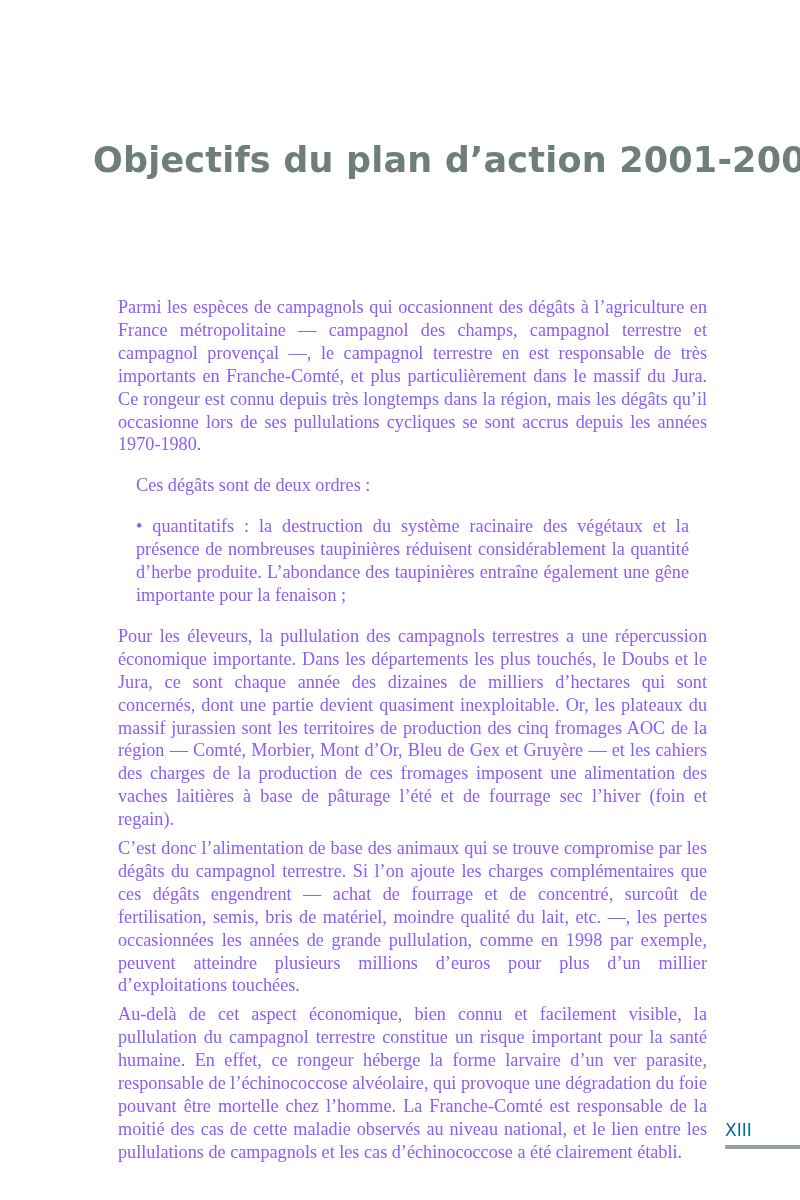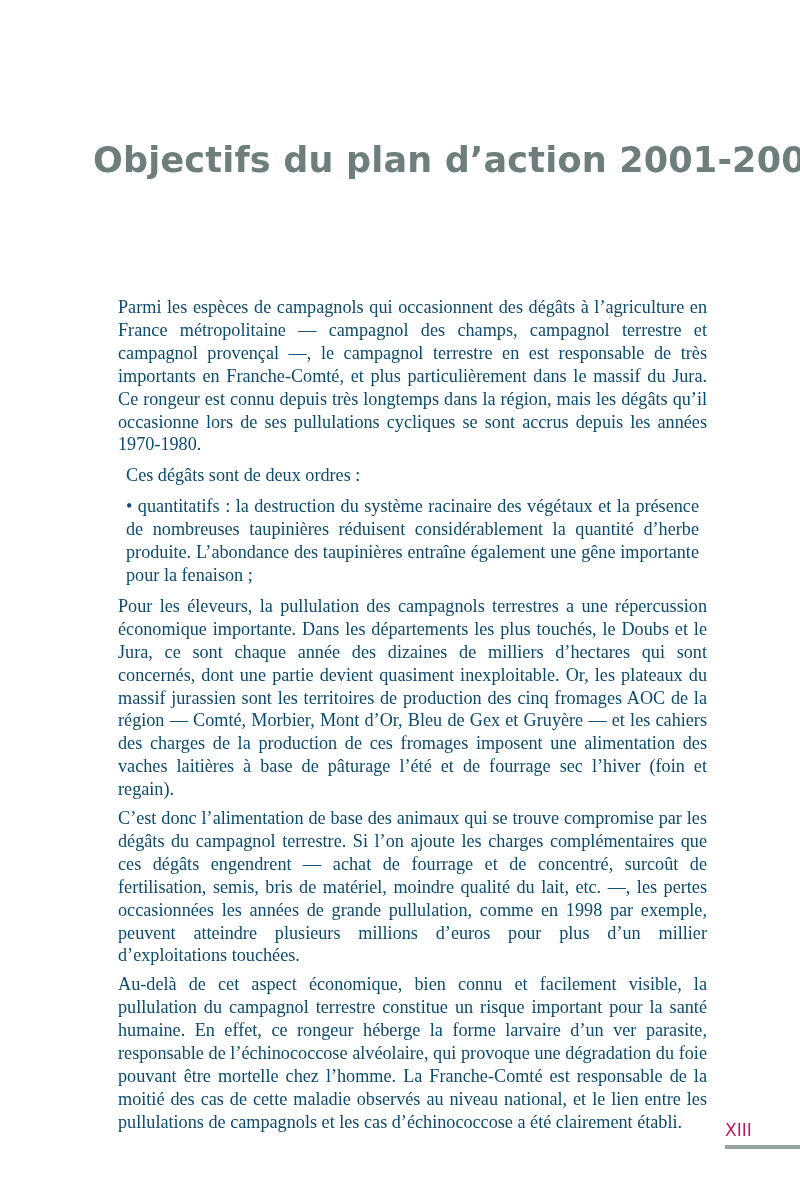--- a/index.html
+++ b/index.html
@@ -6,27 +6,27 @@
   body { width: 800px; height: 1200px; position: relative; overflow: hidden; }
   .title {
     position: absolute; left: 93px; top: 140px;
     font-family: "DejaVu Sans", sans-serif; font-weight: bold;
     font-size: 35px; color: #6e7e7c; letter-spacing: 0.2px;
     margin: 0; white-space: nowrap;
   }
   .body-text {
     position: absolute; left: 118px; top: 296px; width: 589px;
     font-family: "Liberation Serif", serif; font-size: 18.2px;
-    line-height: 22.9px; color: #0c4a6e; text-align: justify;
+    line-height: 22.9px; color: #8b5cf6; text-align: justify;
   }
   .body-text p { margin: 0 0 6px 0; }
-  .body-text p.tight { margin: 8px; }
+  .body-text p.tight { margin: 18px; }
   .folio {
     position: absolute; left: 725px; top: 1120px;
-    font-family: "DejaVu Sans", sans-serif; font-size: 17px; color: #be185d;
+    font-family: "DejaVu Sans", sans-serif; font-size: 17px; color: #0369a1;
   }
   .folio-rule {
     position: absolute; left: 725px; top: 1145px; width: 75px; height: 4px;
     background: #96a3a1;
   }
 </style>
 </head>
 <body>
 
 <h1 class="title">Objectifs du plan d’action 2001-2006</h1>

